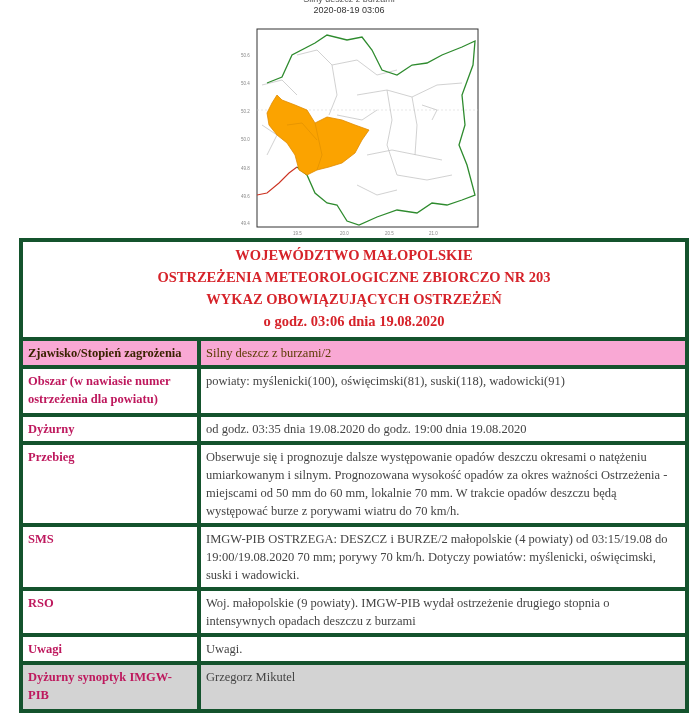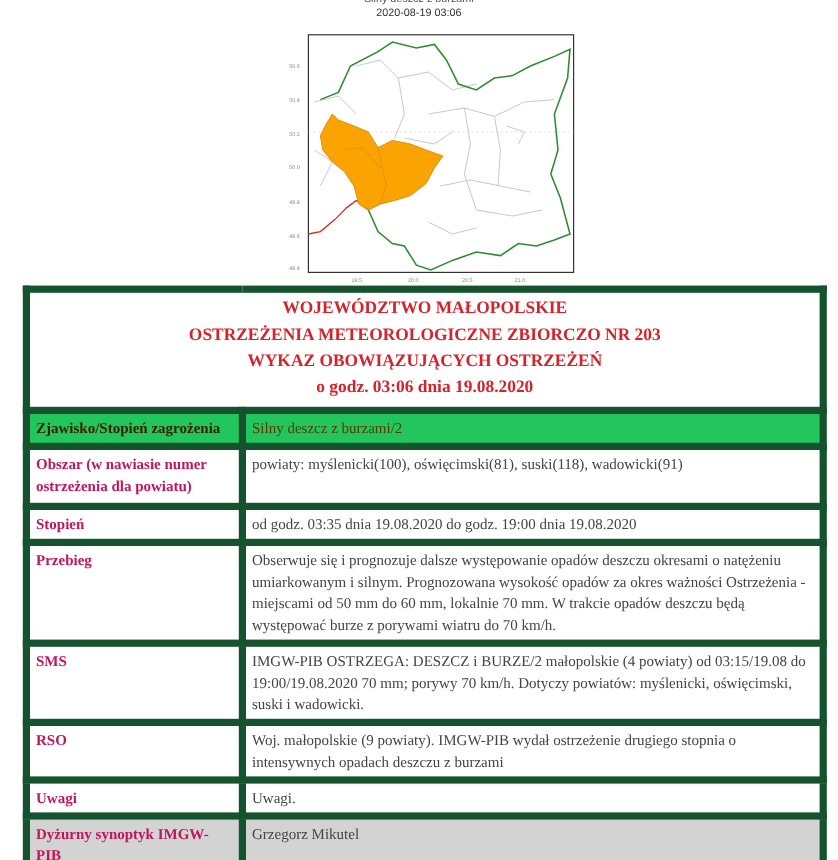--- a/index.html
+++ b/index.html
@@ -3,25 +3,25 @@
 <meta charset="utf-8">
 <style>
   html, body { margin:0; padding:0; background:#ffffff; }
   body { width:698px; height:717px; position:relative; overflow:hidden; font-family:"Liberation Serif", serif; color:#222; }
   .map-caption { position:absolute; left:0; width:698px; text-align:center; font-family:"Liberation Sans", sans-serif; font-size:9px; color:#333; line-height:10px; }
   .map-caption .l1 { position:absolute; top:-6px; left:0; width:100%; color:#555; }
   .map-caption .l2 { position:absolute; top:5px; left:0; width:100%; }
   .map-wrap { position:absolute; left:237px; top:25px; width:245px; height:212px; }
   .map-wrap svg { display:block; }
   .tbl { position:absolute; left:19px; top:238px; width:670px; border:3px solid #a3a3a3; border-collapse:collapse; box-sizing:border-box; }
-  .tbl td { border:6px solid #14532d; padding:3px 5px; vertical-align:top; font-size:12.5px; line-height:18px; }
+  .tbl td { border:4px solid #14532d; padding:3px 5px; vertical-align:top; font-size:12.5px; line-height:18px; }
   .tbl td.lbl { width:164px; font-weight:bold; color:#be185d; }
   .tbl td.val { color:#444; }
   .tbl .head td { text-align:center; color:#d6232a; font-weight:bold; font-size:14.5px; line-height:22px; padding:2px 4px 5px; }
-  .tbl .orange td { background:#22c55e; color:#3a2200; }
+  .tbl .orange td { background:#f9a8d4; color:#3a2200; }
   .tbl .orange td.val { color:#5a3a00; }
   .tbl .gray td { background:#d3d3d3; }
 </style>
 </head>
 <body>
 
 <div class="map-caption">
   <div class="l1">Silny deszcz z burzami</div>
   <div class="l2">2020-08-19 03:06</div>
 </div>
@@ -84,21 +84,21 @@
   </tr>
   <tr class="orange">
     <td class="lbl">Zjawisko/Stopień zagrożenia</td>
     <td class="val">Silny deszcz z burzami/2</td>
   </tr>
   <tr>
     <td class="lbl" style="height:38px">Obszar (w nawiasie numer ostrzeżenia dla powiatu)</td>
     <td class="val">powiaty: myślenicki(100), oświęcimski(81), suski(118), wadowicki(91)</td>
   </tr>
   <tr>
-    <td class="lbl">Stopień</td>
+    <td class="lbl">Dyżurny</td>
     <td class="val">od godz. 03:35 dnia 19.08.2020 do godz. 19:00 dnia 19.08.2020</td>
   </tr>
   <tr>
     <td class="lbl">Przebieg</td>
     <td class="val">Obserwuje się i prognozuje dalsze występowanie opadów deszczu okresami o natężeniu umiarkowanym i silnym. Prognozowana wysokość opadów za okres ważności Ostrzeżenia - miejscami od 50 mm do 60 mm, lokalnie 70 mm. W trakcie opadów deszczu będą występować burze z porywami wiatru do 70 km/h.</td>
   </tr>
   <tr>
     <td class="lbl">SMS</td>
     <td class="val">IMGW-PIB OSTRZEGA: DESZCZ i BURZE/2 małopolskie (4 powiaty) od 03:15/19.08 do 19:00/19.08.2020 70 mm; porywy 70 km/h. Dotyczy powiatów: myślenicki, oświęcimski, suski i wadowicki.</td>
   </tr>

